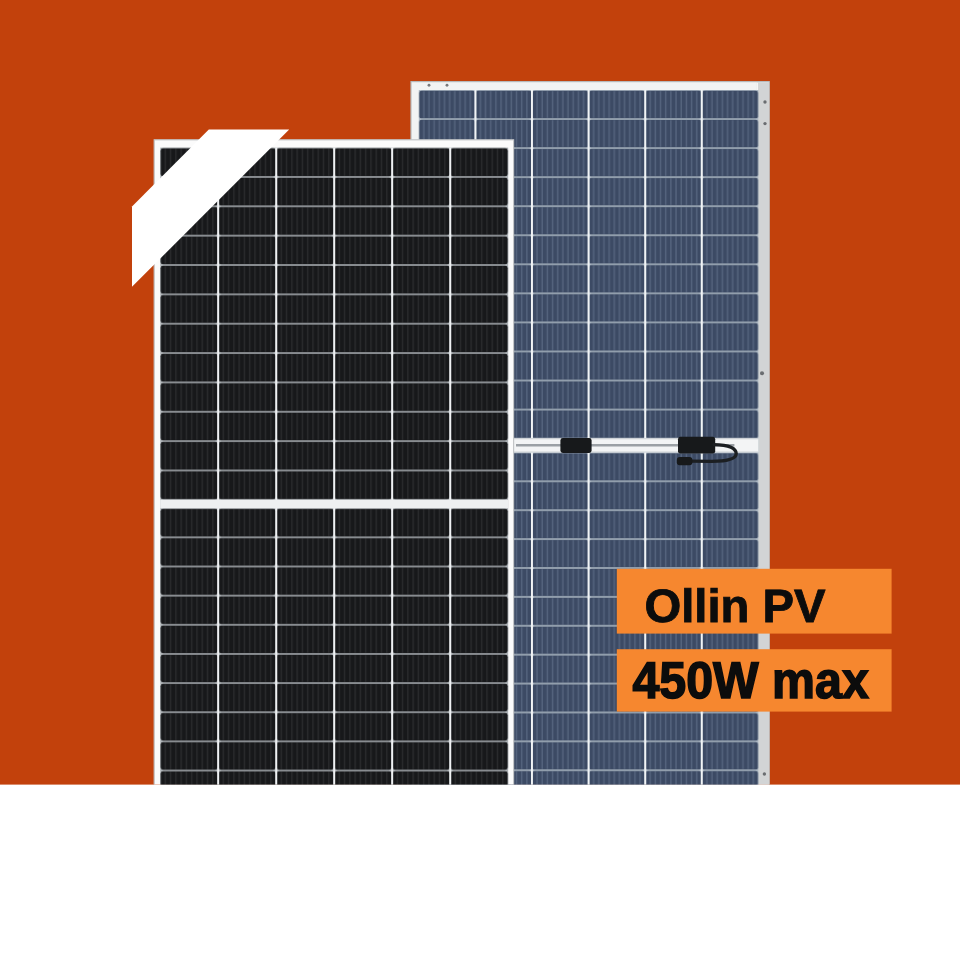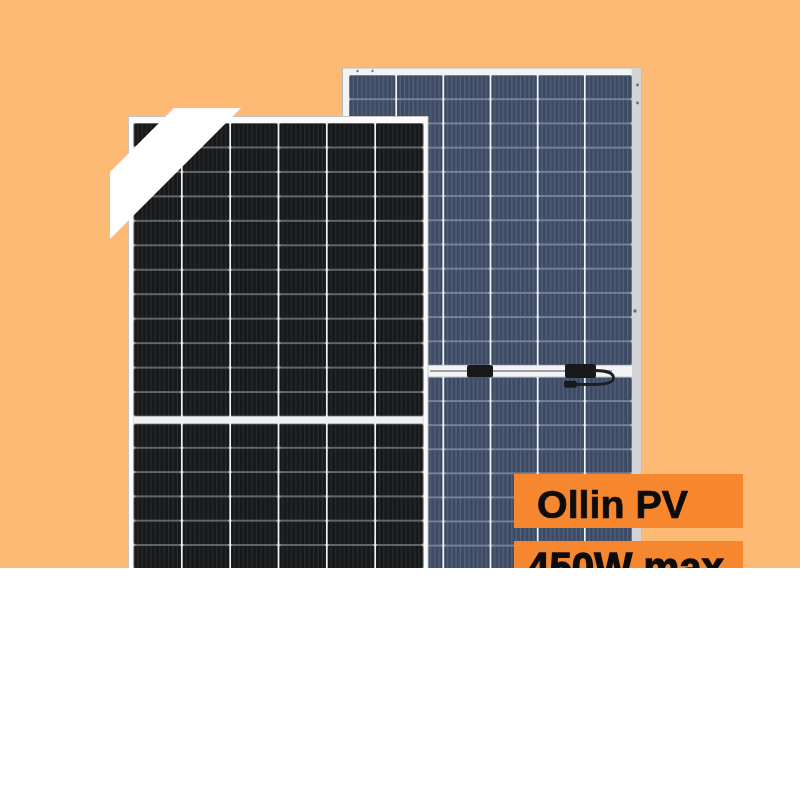--- a/index.html
+++ b/index.html
@@ -1,16 +1,16 @@
 <!DOCTYPE html>
 <html><head>
 <meta charset="utf-8">
 <style>
   html,body{margin:0;padding:0;background:#ffffff;}
-  .stage{position:relative;width:800px;height:568px;background:#fdba74;overflow:hidden;
+  .stage{position:relative;width:800px;height:654px;background:#c2410c;overflow:hidden;
          font-family:"Liberation Sans", sans-serif;}
 </style>
 </head>
 <body>
 <div class="stage">
 <svg width="800" height="800" viewBox="0 0 800 800" xmlns="http://www.w3.org/2000/svg">
 <defs>
 
   <pattern id="pcT" x="349" y="75" width="47.17" height="24.21" patternUnits="userSpaceOnUse">
     <rect x="0.4" y="0.55" width="46.37" height="23.15" rx="1.8" fill="#3c4a64"></rect>

